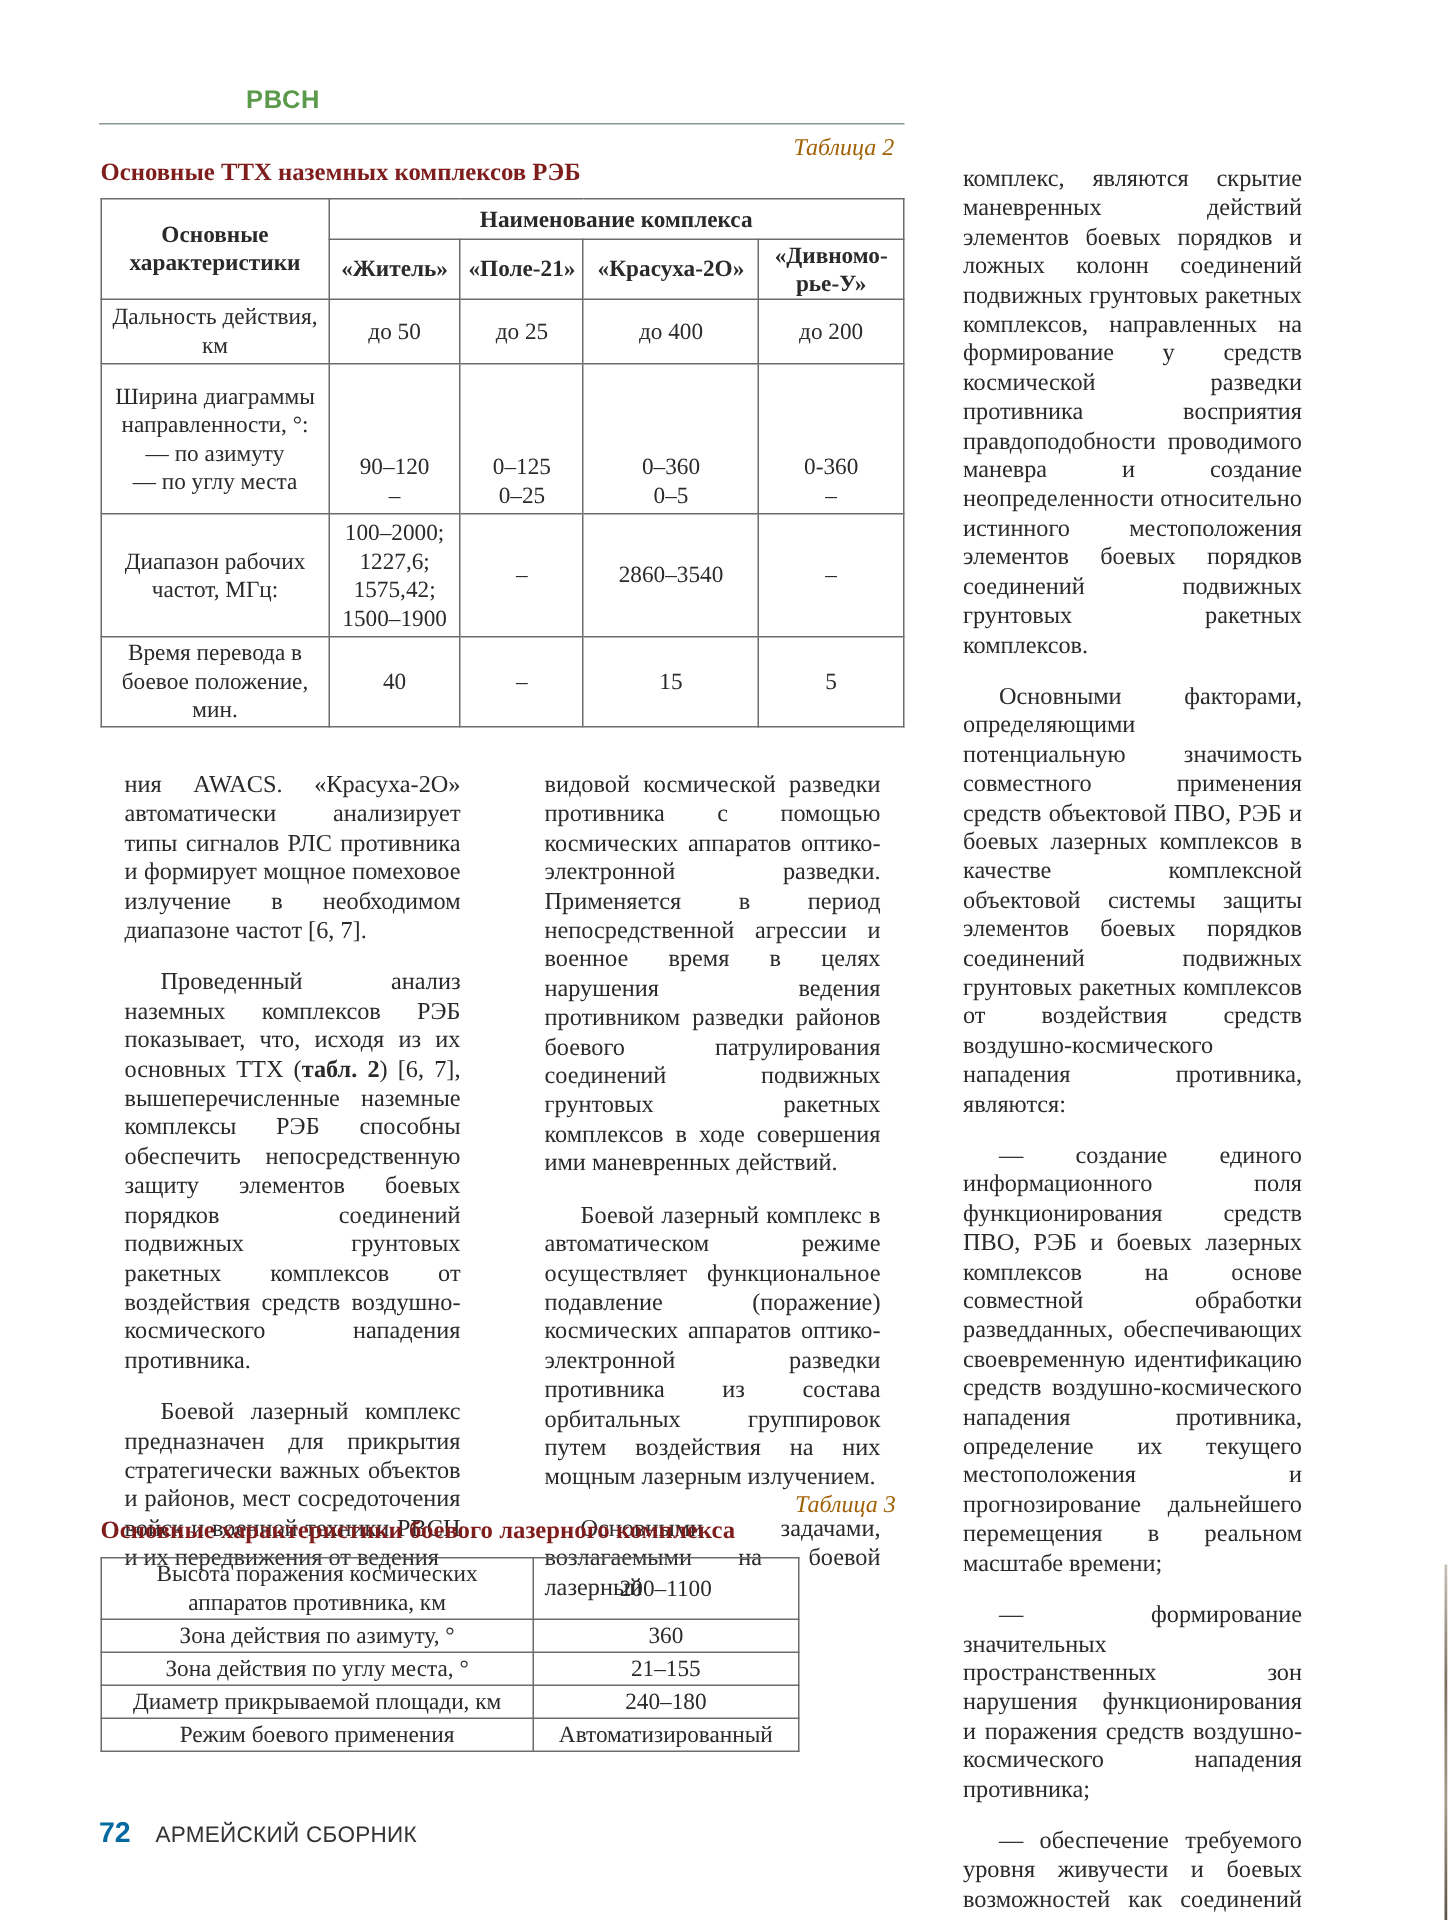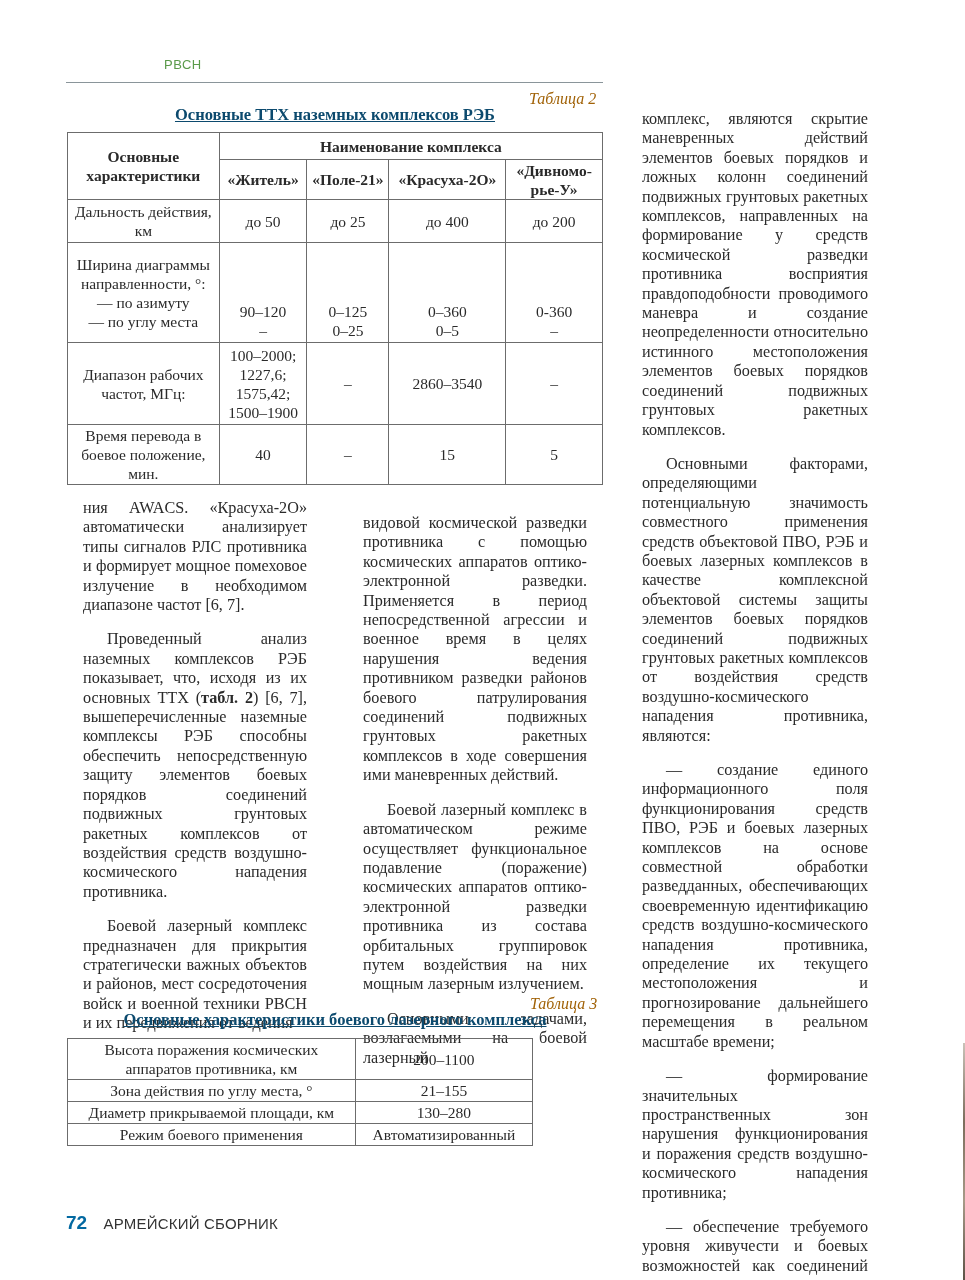--- a/index.html
+++ b/index.html
@@ -2,52 +2,51 @@
 <html><head>
 <meta charset="utf-8">
 <style>
   html, body { margin: 0; padding: 0; }
   body {
     width: 965px; height: 1280px; background: #ffffff; position: relative; overflow: hidden;
     font-family: "DejaVu Serif", "Liberation Serif", serif; color: #2a2a2a;
   }
   .section-tag {
     position: absolute; left: 164px; top: 57px;
-    font-family: "Liberation Sans", sans-serif; font-weight: normal; font-size: 13px;
+    font-family: "Liberation Sans", sans-serif; font-weight: bold; font-size: 17px;
     color: #5a9a4a; letter-spacing: 0.5px;
   }
   .header-rule { position: absolute; left: 66px; top: 82px; width: 537px; height: 0; border-top: 1.5px solid #8a959a; }
   .table-label {
     position: absolute; font-family: "Liberation Serif", serif; font-style: italic; font-size: 16px; color: #a16207;
   }
   .table-title {
-    position: absolute; font-family: "Liberation Serif", serif; font-weight: bold; font-size: 16.5px; color: #0c4a6e;
-    text-align: center;
-    text-decoration: underline;
+    position: absolute; font-family: "Liberation Serif", serif; font-weight: bold; font-size: 16.5px; color: #7f1d1d;
+    text-align: left;
   }
   table.t2 {
     position: absolute; left: 67px; top: 132px; width: 536px; border-collapse: collapse;
     font-family: "Liberation Serif", serif; font-size: 15.5px; color: #2a2a2a; line-height: 19px;
   }
   table.t2 td, table.t2 th { border: 1px solid #6c6c6c; text-align: center; padding: 0 3px; vertical-align: middle; }
   table.t2 th { font-weight: bold; }
   table.t2 .top { vertical-align: bottom; padding-bottom: 2px; }
   table.t2 td.lbl { line-height: 19px; }
   table.t3 {
     position: absolute; left: 67px; top: 1038px; width: 466px; border-collapse: collapse;
     font-family: "Liberation Serif", serif; font-size: 15.5px; color: #2a2a2a; line-height: 19px;
   }
   table.t3 td { border: 1px solid #6c6c6c; text-align: center; padding: 1px 4px; }
   .col {
     position: absolute; font-family: "Liberation Serif", serif; font-size: 16.2px; line-height: 19.4px;
     color: #2a2a2a; text-align: justify;
   }
   .col p { margin: 15px; }
   .col p.indent { text-indent: 24px; }
-  .col1 { left: 68px; top: 484px; width: 254px; }
+  .col1 { left: 68px; top: 499px; width: 254px; }
   .col2 { left: 348px; top: 499px; width: 254px; }
   .col3 { left: 627px; top: 95px; width: 256px; }
   .footer { position: absolute; left: 66px; top: 1212px; font-family: "Liberation Sans", sans-serif; }
   .page-num { font-weight: bold; font-size: 19px; color: #0369a1; margin-right: 12px; }
   .mag-name { font-size: 15px; color: #333; letter-spacing: 0.2px; }
   .edge-photo {
     position: absolute; left: 963px; top: 1043px; width: 2px; height: 237px;
     background: linear-gradient(#c9c2b8, #7d6e5d, #a79a88, #5e5246);
   }
   b { font-weight: bold; }
@@ -154,26 +153,30 @@
   <colgroup>
       <col style="width:350px">
       <col style="width:186px">
     </colgroup>
   <tbody>
       <tr>
     <td>Высота поражения космических аппаратов противника, км</td>
     <td>200–1100</td>
   </tr>
   <tr>
+    <td>Зона действия по азимуту, °</td>
+    <td>360</td>
+  </tr>
+  <tr>
     <td>Зона действия по углу места, °</td>
     <td>21–155</td>
   </tr>
   <tr>
     <td>Диаметр прикрываемой площади, км</td>
-    <td>130–280</td>
+    <td>240–180</td>
   </tr>
   <tr>
     <td>Режим боевого применения</td>
     <td>Автоматизированный</td>
   </tr>
 </tbody>
   </table>
 
 <div class="footer">
   <span class="page-num">72</span>

